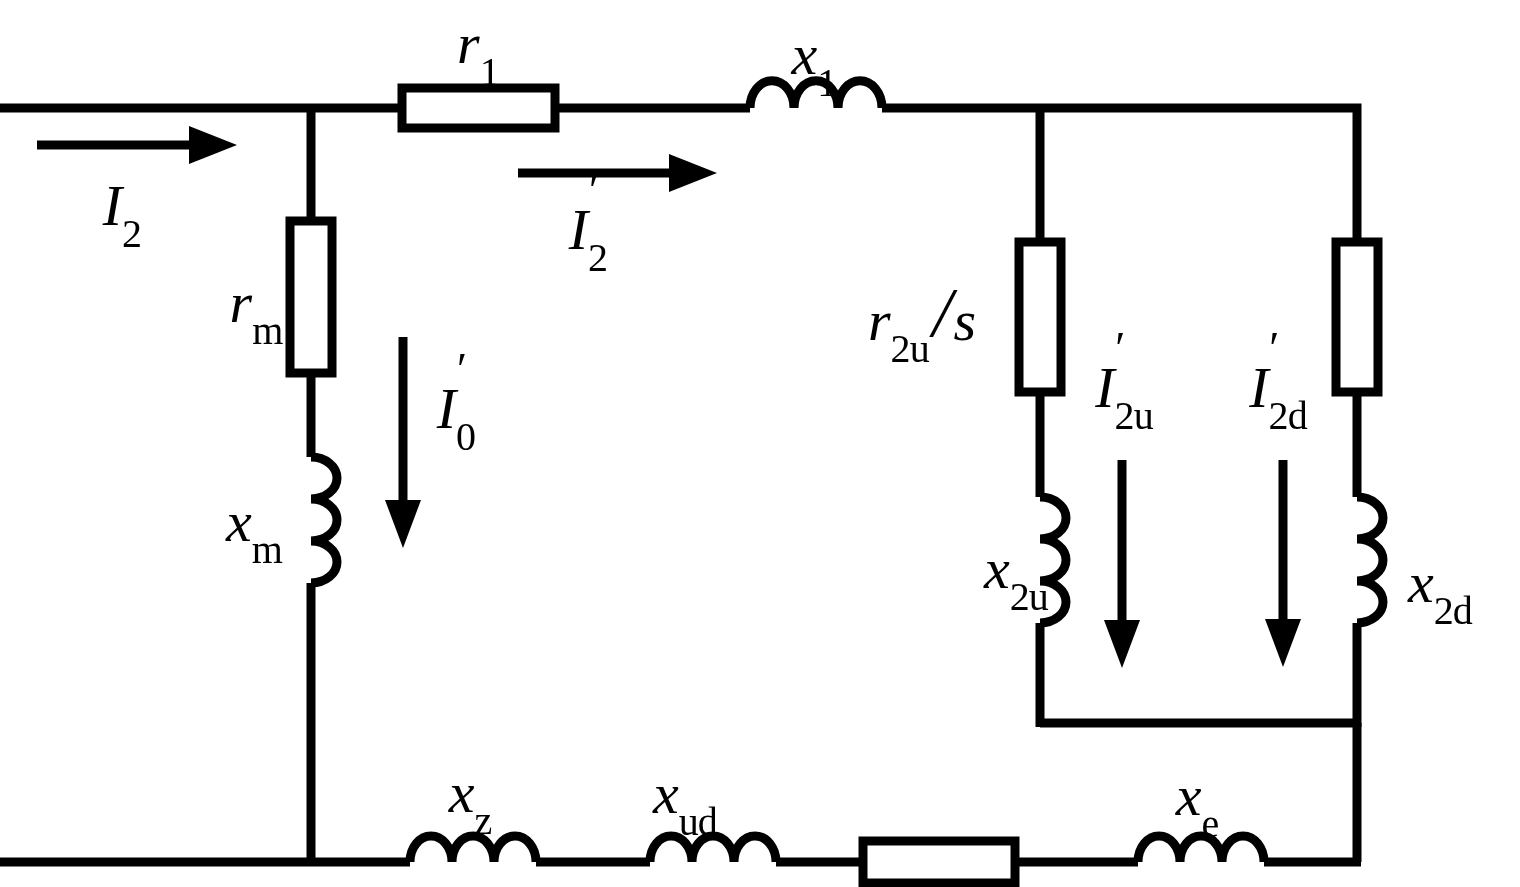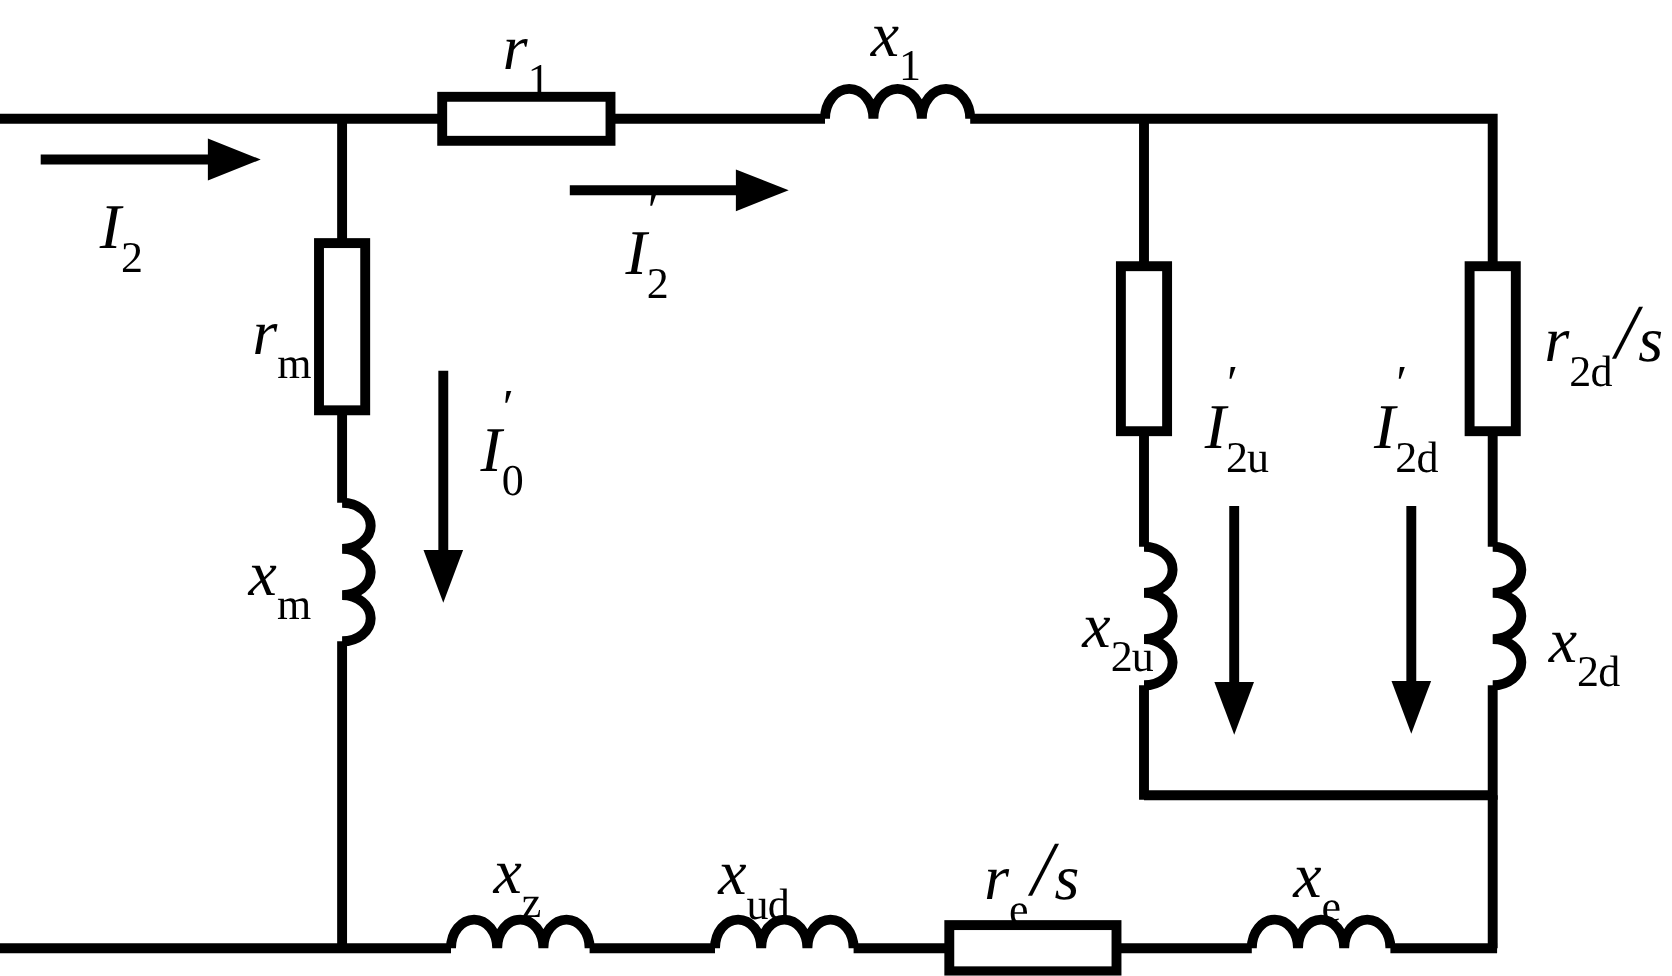--- a/index.html
+++ b/index.html
@@ -87,52 +87,52 @@
       <polygon points="669,154 717,173 669,192" stroke="none"></polygon>
       <line x1="403" y1="337" x2="403" y2="503"></line>
       <polygon points="385,500 403,548 421,500" stroke="none"></polygon>
       <line x1="1122" y1="460" x2="1122" y2="623"></line>
       <polygon points="1104,620 1122,668 1140,620" stroke="none"></polygon>
       <line x1="1283" y1="460" x2="1283" y2="622"></line>
       <polygon points="1265,619 1283,667 1301,619" stroke="none"></polygon>
     </g>
   </svg>
 
-  <div class="lbl" style="left:110px;top:206px">
+  <div class="lbl" style="left:122px;top:206px">
     <span class="base">I</span><span class="stack"><span class="prime"></span><span class="sub">2</span></span>
   </div>
 
   <div class="lbl" style="left:478px;top:44px">
     <span class="base">r</span><span class="stack"><span class="prime"></span><span class="sub">1</span></span>
   </div>
 
-  <div class="lbl" style="left:814px;top:32px">
+  <div class="lbl" style="left:814px;top:55px">
     <span class="base">x</span><span class="stack"><span class="prime"></span><span class="sub">1</span></span>
   </div>
 
   <div class="lbl" style="left:588px;top:230px">
     <span class="base">I</span><span class="stack"><span class="prime">′</span><span class="sub">2</span></span>
   </div>
 
   <div class="lbl" style="left:256px;top:303px">
     <span class="base">r</span><span class="stack"><span class="prime"></span><span class="sub">m</span></span>
   </div>
 
   <div class="lbl" style="left:456px;top:409px">
     <span class="base">I</span><span class="stack"><span class="prime">′</span><span class="sub">0</span></span>
   </div>
 
   <div class="lbl" style="left:254px;top:522px">
     <span class="base">x</span><span class="stack"><span class="prime"></span><span class="sub">m</span></span>
   </div>
 
+  <div class="lbl" style="left:922px;top:316px">
+    <span class="base">r</span><span class="stack"><span class="prime"></span><span class="sub">2u</span></span><span class="slash">/</span><span class="tail">s</span>
+  </div>
 
-  <div class="lbl" style="left:1458px;top:306px">
-    <span class="base">r</span><span class="stack"><span class="prime"></span><span class="sub">2d</span></span><span class="slash">/</span><span class="tail">s</span>
-  </div>
 
   <div class="lbl" style="left:1124px;top:388px">
     <span class="base">I</span><span class="stack"><span class="prime">′</span><span class="sub">2u</span></span>
   </div>
 
   <div class="lbl" style="left:1278px;top:388px">
     <span class="base">I</span><span class="stack"><span class="prime">′</span><span class="sub">2d</span></span>
   </div>
 
   <div class="lbl" style="left:1016px;top:569px">
@@ -144,21 +144,18 @@
   </div>
 
   <div class="lbl" style="left:470px;top:793px">
     <span class="base">x</span><span class="stack"><span class="prime"></span><span class="sub">z</span></span>
   </div>
 
   <div class="lbl" style="left:685px;top:794px">
     <span class="base">x</span><span class="stack"><span class="prime"></span><span class="sub">ud</span></span>
   </div>
 
-  <div class="lbl" style="left:938px;top:795px">
-    <span class="base">r</span><span class="stack"><span class="prime"></span><span class="sub">e</span></span><span class="slash">/</span><span class="tail">s</span>
-  </div>
 
   <div class="lbl" style="left:1197px;top:796px">
     <span class="base">x</span><span class="stack"><span class="prime"></span><span class="sub">e</span></span>
   </div>
 
 </div>
 
 </body></html>

